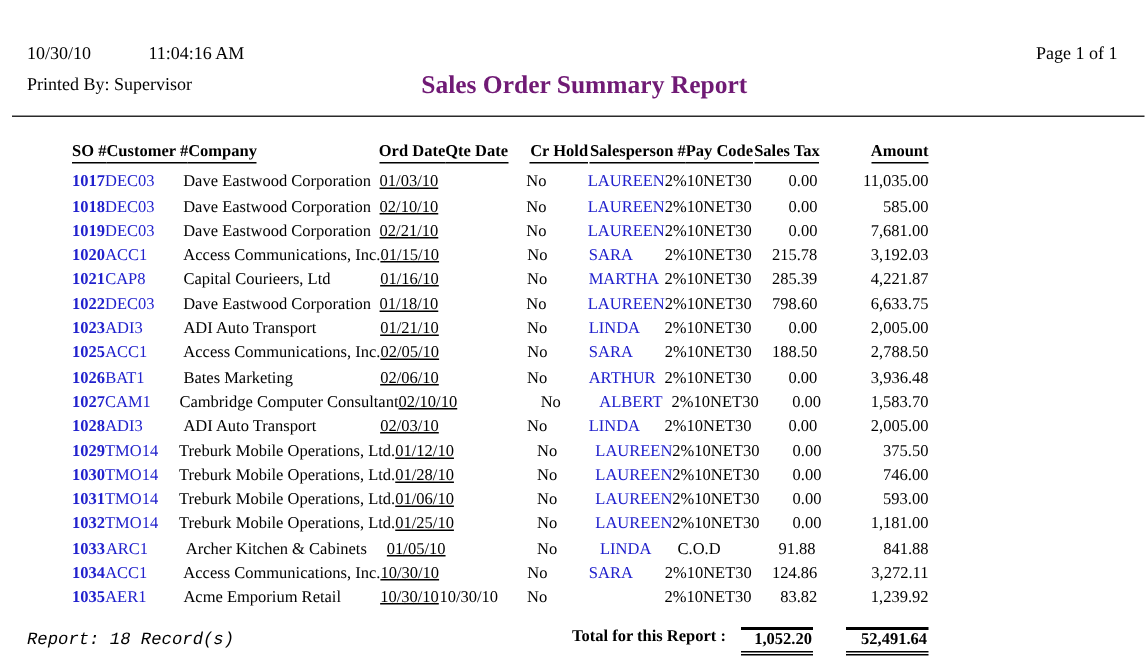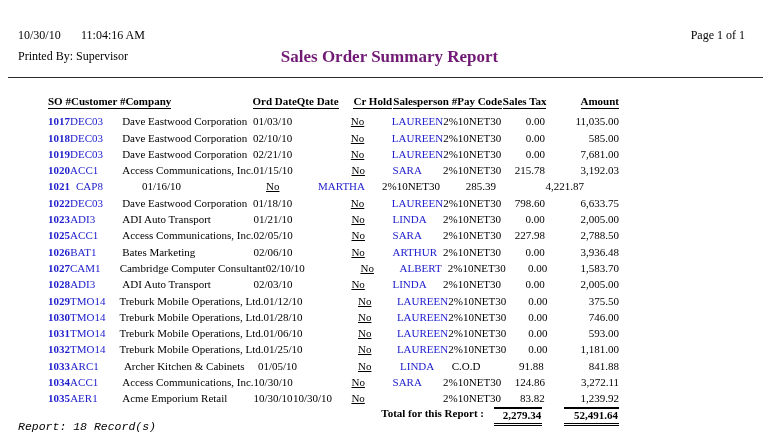--- a/index.html
+++ b/index.html
@@ -2,48 +2,48 @@
 <html><head>
 <meta charset="utf-8">
 <style>
   html,body { margin:0; padding:0; background:#fff; }
   .page {
     position:relative; width:763px; height:447px; background:#ffffff;
     font-family:"Liberation Serif", serif; color:#000; overflow:hidden;padding-left:16px;
   }
   
   .hdr-date    { position:absolute; left:18px;  top:28px; font-size:12px; }
-  .hdr-time    { position:absolute; left:81px;  top:28px; font-size:12px; }
+  .hdr-time    { position:absolute; left:99px;  top:28px; font-size:12px; }
   .hdr-company { position:absolute; left:0; right:0; top:26px; text-align:center; font-weight:bold; font-size:13px; }
   .hdr-page    { position:absolute; right:34px; top:28px; font-size:12px; }
   .hdr-printed { position:absolute; left:18px;  top:49px; font-size:12px; }
   .hdr-title   { position:absolute; left:0; right:0; top:47px; text-align:center; font-weight:bold; font-size:17px; color:#701a75;font-family:Liberation Serif, serif; }
   .rule        { position:absolute; left:8px; right:8px; top:77px; border-top:1px solid #2a2a2a; height:0; }
 
   
   .table { position:absolute; left:0; top:91px; width:619px; }
   .tr { display:flex; align-items:flex-end; height:16.3px; font-size:11px; padding-left:48px; }
   .tr.head { height:18px; font-weight:bold; margin-bottom:2px; }
   .td { white-space:nowrap; overflow:visible; }
   .c-so   { width:28px; }
   .c-cust { width:66px; }
   .c-comp { width:166px; }
-  .c-ord  { width:50px; }
+  .c-ord  { width:50px;text-decoration:underline; }
   .c-qte  { width:74px; }
-  .c-cr   { width:52px;text-decoration:underline; }
+  .c-cr   { width:52px; }
   .c-sp   { width:64px; }
   .c-pay  { width:56px; }
   .c-tax  { width:58px; text-align:right; }
   .c-amt  { width:66px; margin-left:22px; text-align:right; }
   .head .td > span { border-bottom:1px solid #000; padding-bottom:1px; display:inline-block; }
   .blue { color:#2121cd; }
   .so-num { font-weight:bold; color:#2121cd; }
 
   
-  .totals { display:flex; align-items:flex-start; padding-left:48px; margin-top:3px; font-size:11px; }
+  .totals { display:flex; align-items:flex-start; padding-left:48px; margin-top:14px; font-size:11px; }
   .total-label { width:556px; text-align:right; font-weight:bold; padding-right:10px; box-sizing:border-box; }
   .total-val {
     width:58px; text-align:right; font-weight:bold;
     border-top:2px solid #000; border-bottom:3px double #000; padding:0 1px 2px 1px;
   }
   .total-val.amt { width:66px; margin-left:22px; }
 
   
   .footer-records { position:absolute; left:18px; top:420px; font-size:11.5px; font-style:italic;font-family:Liberation Mono, monospace; }
 </style>
@@ -122,20 +122,21 @@
     <div class="td c-cr">No</div>
     <div class="td c-sp blue">SARA</div>
     <div class="td c-pay">2%10NET30</div>
     <div class="td c-tax">215.78</div>
     <div class="td c-amt">3,192.03</div>
   </div>
 
   <div class="tr">
     <div class="td c-so so-num">1021</div>
     <div class="td c-cust blue">CAP8</div>
+    <div class="td c-comp">Capital Courieers, Ltd</div>
     <div class="td c-ord">01/16/10</div>
     <div class="td c-qte"></div>
     <div class="td c-cr">No</div>
     <div class="td c-sp blue">MARTHA</div>
     <div class="td c-pay">2%10NET30</div>
     <div class="td c-tax">285.39</div>
     <div class="td c-amt">4,221.87</div>
   </div>
 
   <div class="tr">
@@ -166,21 +167,21 @@
 
   <div class="tr">
     <div class="td c-so so-num">1025</div>
     <div class="td c-cust blue">ACC1</div>
     <div class="td c-comp">Access Communications, Inc.</div>
     <div class="td c-ord">02/05/10</div>
     <div class="td c-qte"></div>
     <div class="td c-cr">No</div>
     <div class="td c-sp blue">SARA</div>
     <div class="td c-pay">2%10NET30</div>
-    <div class="td c-tax">227.98</div>
+    <div class="td c-tax">188.50</div>
     <div class="td c-amt">2,788.50</div>
   </div>
 
   <div class="tr">
     <div class="td c-so so-num">1026</div>
     <div class="td c-cust blue">BAT1</div>
     <div class="td c-comp">Bates Marketing</div>
     <div class="td c-ord">02/06/10</div>
     <div class="td c-qte"></div>
     <div class="td c-cr">No</div>
@@ -303,19 +304,19 @@
     <div class="td c-cr">No</div>
     <div class="td c-sp blue"></div>
     <div class="td c-pay">2%10NET30</div>
     <div class="td c-tax">83.82</div>
     <div class="td c-amt">1,239.92</div>
   </div>
 </div>
 
     <div class="totals">
       <div class="total-label">Total for this Report :</div>
-      <div class="total-val">2,279.34</div>
+      <div class="total-val">1,052.20</div>
       <div class="total-val amt">52,491.64</div>
     </div>
   </div>
 
   <div class="footer-records">Report: 18 Record(s)</div>
 </div>
 
 </body></html>

